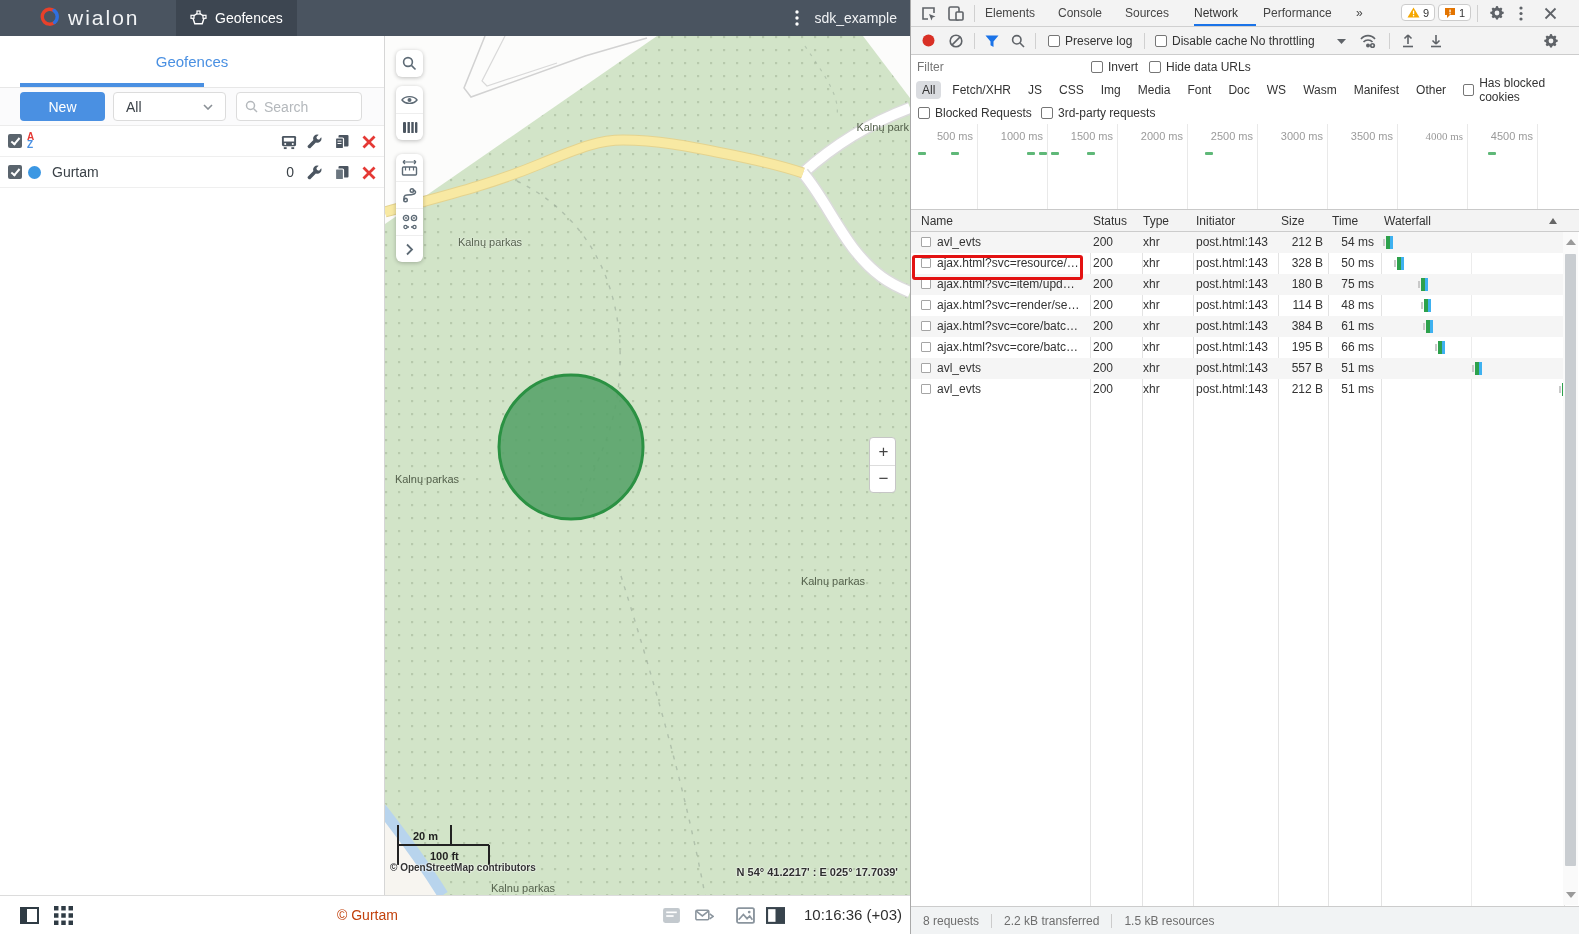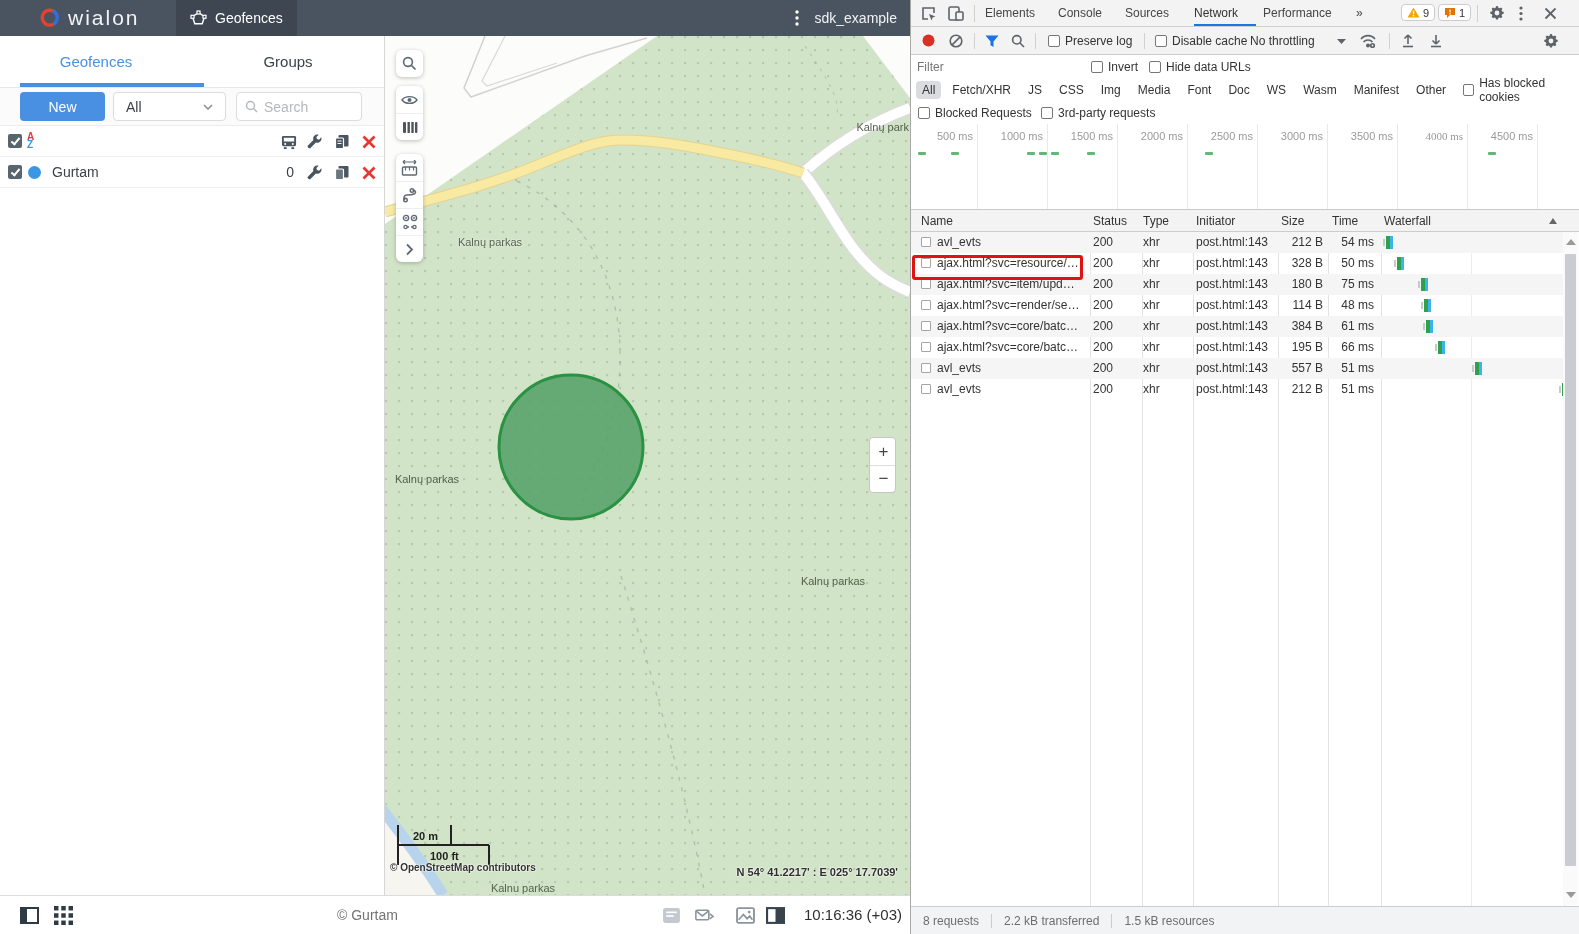--- a/index.html
+++ b/index.html
@@ -4,21 +4,21 @@
 <style>
   *{margin:0;padding:0;box-sizing:border-box}
   html,body{width:1579px;height:934px;overflow:hidden;background:#fff;
     font-family:"Liberation Sans",sans-serif;-webkit-font-smoothing:antialiased}
   #stage{position:relative;width:1579px;height:934px}
   .abs{position:absolute}
 
   
   #app{position:absolute;left:0;top:0;width:910px;height:934px;background:#fff}
   #app-header{position:absolute;left:0;top:0;width:910px;height:36px;background:#4a5460;display:flex;align-items:center}
-  .brand{display:flex;align-items:center;gap:8px;margin-left:38px}
+  .brand{display:flex;align-items:flex-start;gap:8px;margin-left:38px}
   .brand-word{color:#f2f4f6;font-size:21px;letter-spacing:2px;font-weight:400}
   .app-tab{position:absolute;left:176px;top:0;height:36px;background:#3d4651;display:flex;align-items:center;gap:8px;padding:0 14px;color:#fff;font-size:14px}
   .hdr-right{position:absolute;right:13px;top:0;height:36px;display:flex;align-items:center;gap:16px;color:#fff}
   .win-title{color:#f0f2f4;font-size:14px}
 
   
   #sidebar{position:absolute;left:0;top:36px;width:385px;height:859px;background:#fff;border-right:1px solid #d6d6d6}
   .side-tabs{display:flex;height:52px;border-bottom:1px solid #e7e7e7;position:relative}
   .side-tab{flex:1;display:flex;align-items:center;justify-content:center;font-size:15px;color:#3b4248;cursor:pointer}
   .side-tab.active{color:#4a90e2}
@@ -35,21 +35,21 @@
   .row-ico{position:absolute;top:8px;width:16px;height:16px}
   .geo-dot{position:absolute;left:28px;top:9px;width:13px;height:13px;border-radius:50%;background:#3b97e3}
   .geo-name{position:absolute;left:52px;top:7px}
   .geo-count{position:absolute;left:270px;top:7px;width:24px;text-align:right}
   .sortaz{position:absolute;left:27px;top:7px;font-size:10px;font-weight:bold;line-height:8px}
   .sortaz .a{color:#e53935}
   .sortaz .z{color:#4a90e2}
 
   
   #app-bottom{position:absolute;left:0;top:895px;width:910px;height:39px;background:#fff;border-top:1px solid #dcdcdc}
-  .copyright{position:absolute;left:337px;top:11px;font-size:14px;color:#737373;width:120px}
+  .copyright{position:absolute;left:337px;top:11px;font-size:14px;color:#c2410c;width:120px}
   .clock{position:absolute;right:8px;top:10px;font-size:15px;color:#2f2f2f}
   .bicon{position:absolute;top:10px;width:19px;height:19px}
 
   
   #map{position:absolute;left:385px;top:36px;width:525px;height:859px;overflow:hidden;background:#d2e4c8}
   #mapsvg{position:absolute;left:0;top:0}
   .map-ctl{position:absolute;left:11px;width:27px;background:#fff;border-radius:6px;box-shadow:0 1px 4px rgba(0,0,0,.25)}
   .map-btn{width:27px;height:27px;display:flex;align-items:center;justify-content:center;cursor:pointer;color:#5d6a75}
   .map-btn + .map-btn{border-top:1px solid #eee}
   #zoomctl{position:absolute;left:484px;top:401px;width:27px;background:#fff;border:1px solid #c6c6c6;border-radius:4px;overflow:hidden}
@@ -139,21 +139,20 @@
             <circle cx="2" cy="8" r="1.7" fill="#fff"></circle>
             <circle cx="2" cy="14" r="1.7" fill="#fff"></circle>
         </svg>
         <span class="win-title">sdk_example</span>
       </div>
     </div>
 
     <div id="sidebar">
       <div class="side-tabs">
         <div class="side-tab active">Geofences</div>
-        <div class="side-tab">Groups</div>
         <div class="tab-underline"></div>
       </div>
       <div class="side-toolbar">
         <button class="btn-new">New</button>
         <div class="sel-all">
           <span>All</span>
           <svg width="10" height="6" viewBox="0 0 10 6">
             <path d="M1 1 L5 5 L9 1" fill="none" stroke="#8a9096" stroke-width="1.6"></path>
           </svg>
         </div>

